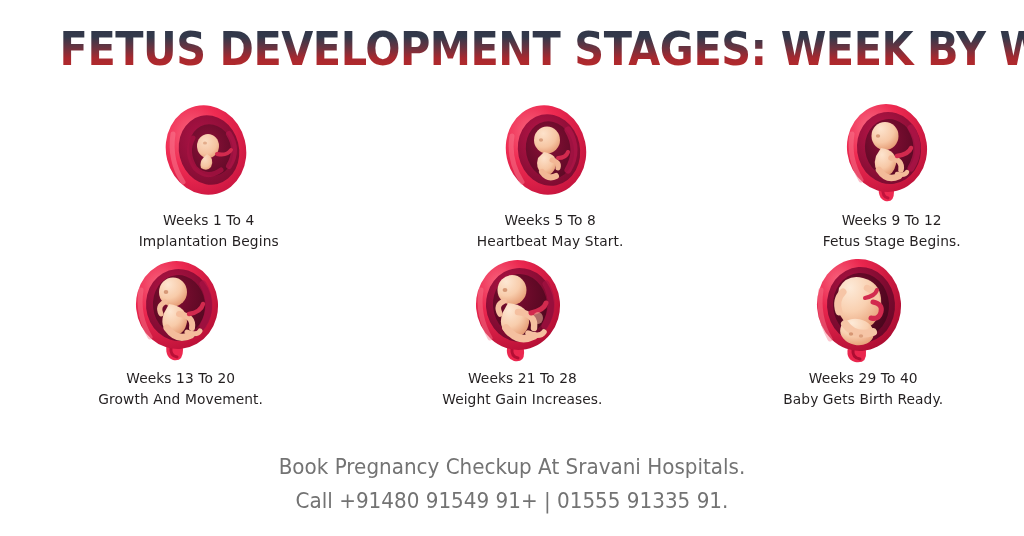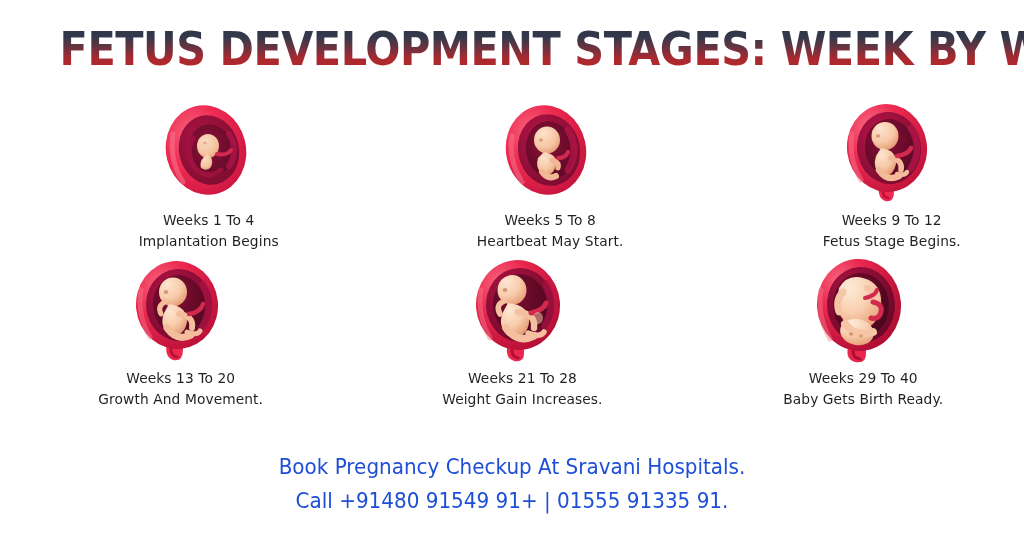--- a/index.html
+++ b/index.html
@@ -85,21 +85,21 @@
   
   .footer {
     position: absolute;
     left: 0;
     top: 450px;
     width: 1024px;
     text-align: center;
     font-family: "DejaVu Sans", sans-serif;
     font-size: 21px;
     line-height: 34px;
-    color: #1d4ed8;
+    color: #737373;
     letter-spacing: 0px;
   }
   .footer div { transform: scaleX(0.95); }
 
   
   .art-box svg { display: block; }
 </style>
 </head>
 <body>
 

